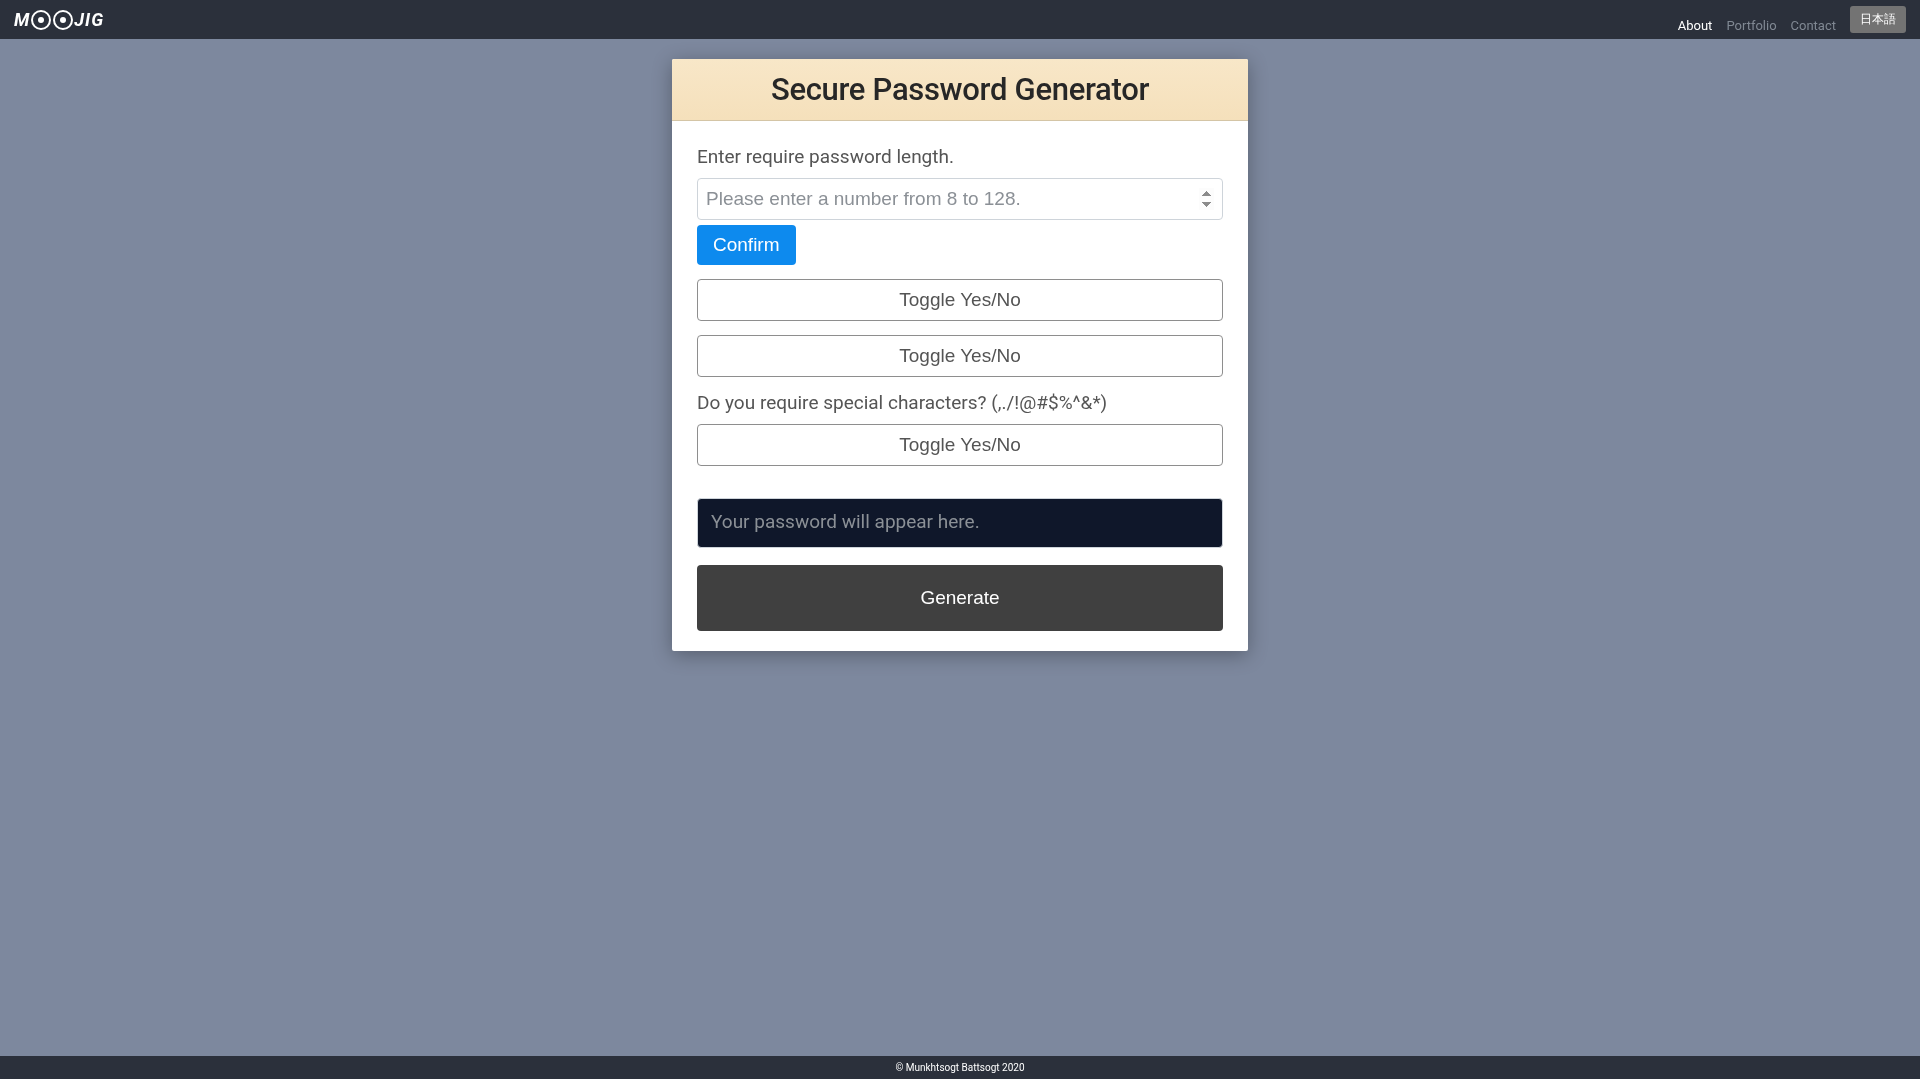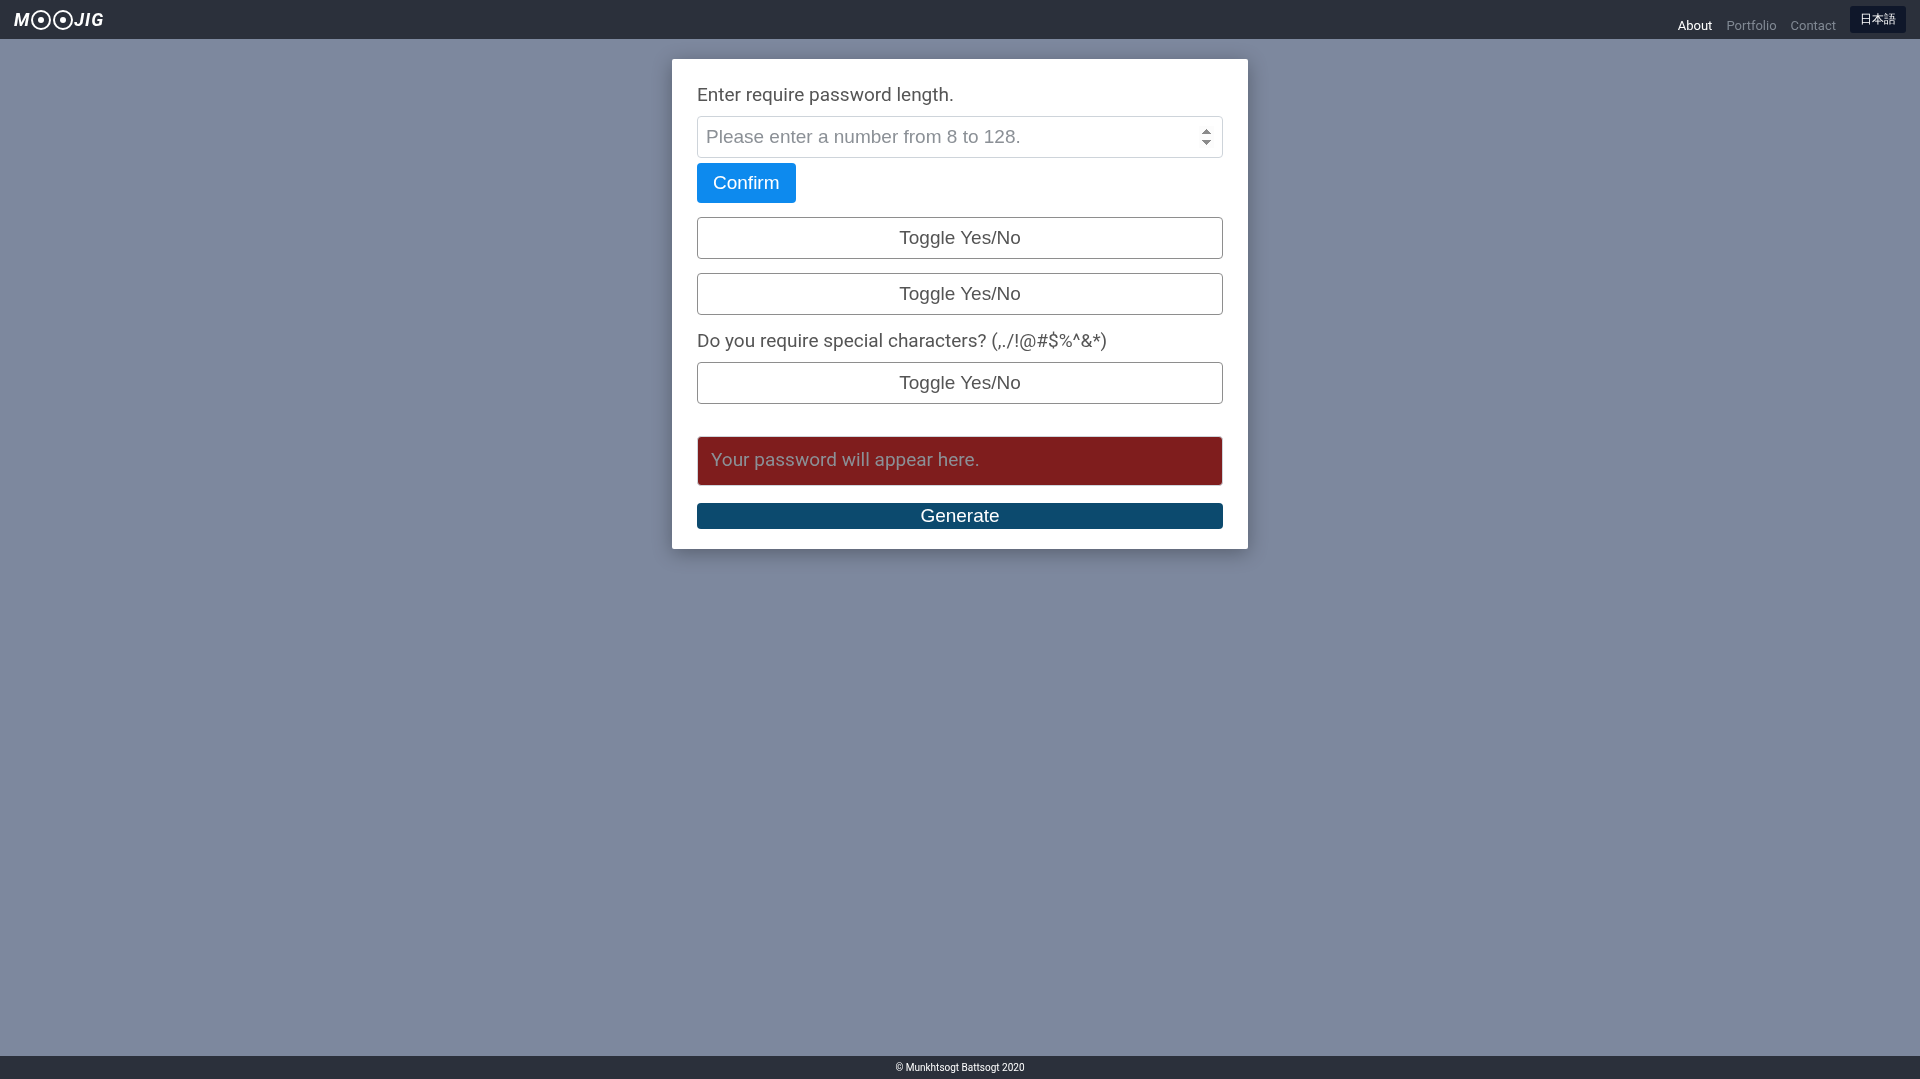--- a/index.html
+++ b/index.html
@@ -54,21 +54,21 @@
     .nav-link {
       color: #808893;
       text-decoration: none;
       font-size: 13px;
       cursor: pointer;
     }
     .nav-link.active {
       color: #fff;
     }
     .lang-btn {
-      background-color: #0f172a;
+      background-color: #737373;
       color: #fff;
       border: none;
       padding: 5px 10px;
       border-radius: 3px;
       font-size: 12px;
       cursor: pointer;
     }
     .main {
       flex: 1;
       display: flex;
@@ -130,39 +130,39 @@
       border: 1px solid #8e8e8e;
       border-radius: 4px;
       padding: 9px 0;
       font-size: 19px;
       color: #545454;
       cursor: pointer;
       margin-bottom: 14px;
     }
     .output {
       width: 100%;
-      background: #7f1d1d;
+      background: #0f172a;
       border: 1px solid #ced4da;
       border-radius: 4px;
       padding: 11px 13px;
       font-size: 19px;
       color: #8b9096;
       resize: none;
       height: 50px;
       margin-bottom: 13px;
       margin-top: 18px;
       font-family: inherit;
     }
     .output::placeholder { color: #8b9096; }
     .generate-btn {
       width: 100%;
-      background-color: #0c4a6e;
+      background-color: #404040;
       color: #fff;
       border: none;
-      padding: 2px 0;
+      padding: 22px 0;
       font-size: 19px;
       border-radius: 4px;
       cursor: pointer;
     }
     .footer {
       background-color: #2b303b;
       color: #fff;
       text-align: center;
       padding: 6px 6px;
       font-size: 10px;
@@ -184,20 +184,23 @@
   <div class="nav-links">
     <a class="nav-link active">About</a>
     <a class="nav-link">Portfolio</a>
     <a class="nav-link">Contact</a>
     <button class="lang-btn">日本語</button>
   </div>
 </nav>
 
 <main class="main">
   <div class="card">
+    <div class="card-header">
+      <h1 class="card-title">Secure Password Generator</h1>
+    </div>
     <div class="card-body">
 
       <span class="label-text">Enter require password length.</span>
       <input type="number" class="num-input" placeholder="Please enter a number from 8 to 128." style="">
       <button class="confirm-btn">Confirm</button>
 
       <button class="toggle-btn">Toggle Yes/No</button>
 
       <button class="toggle-btn">Toggle Yes/No</button>
 

